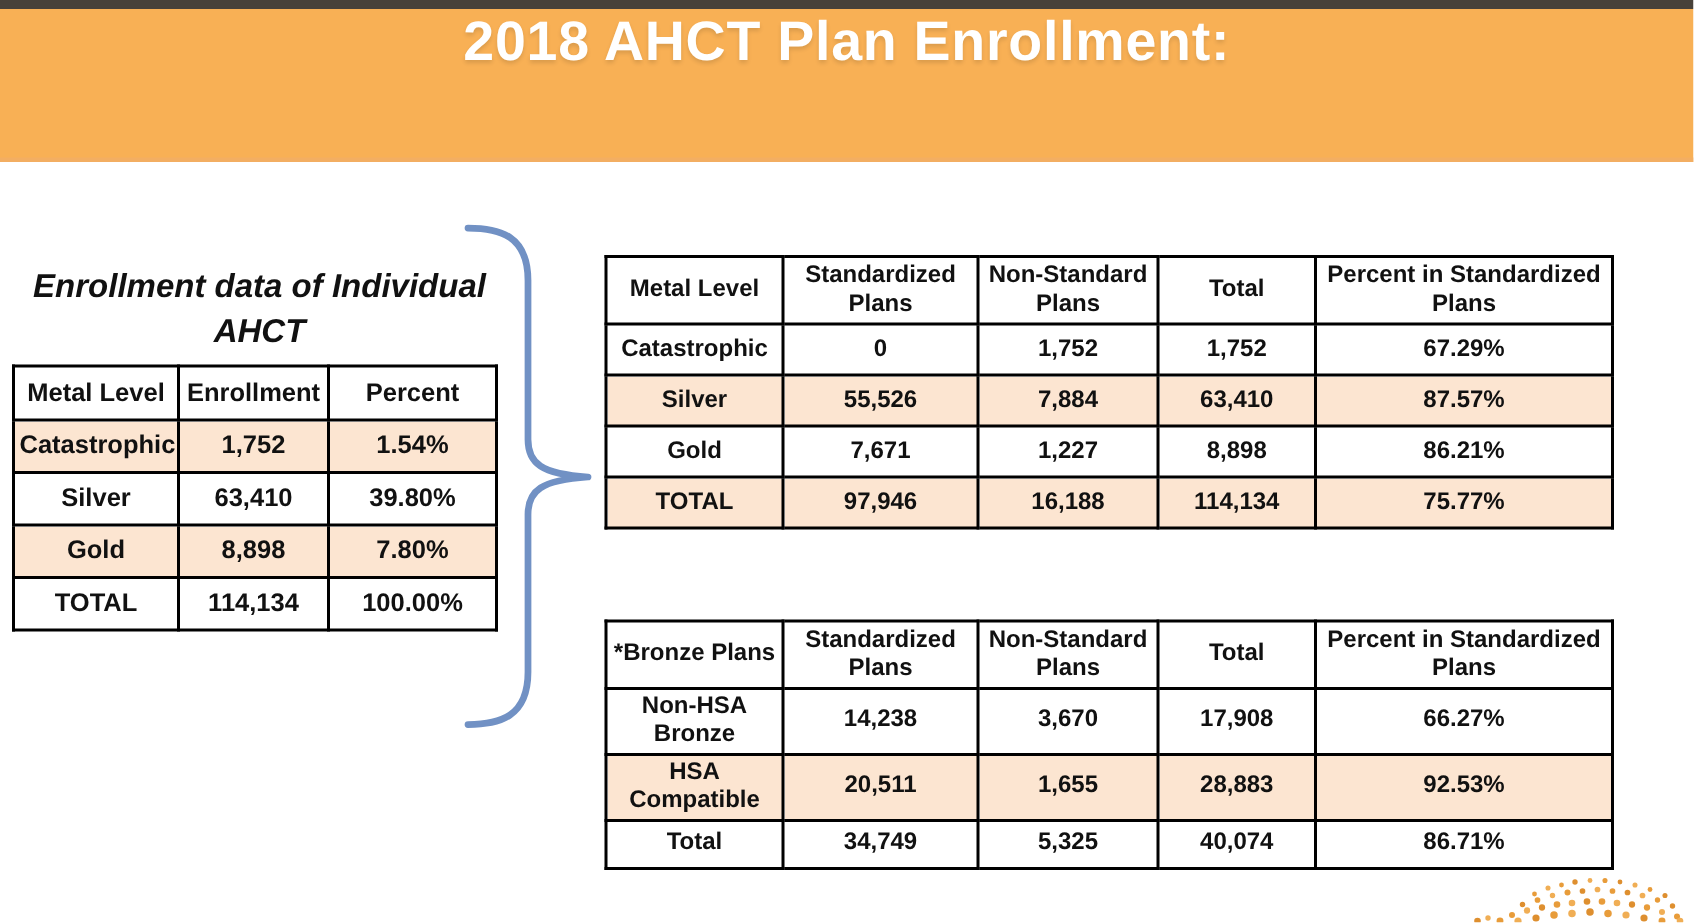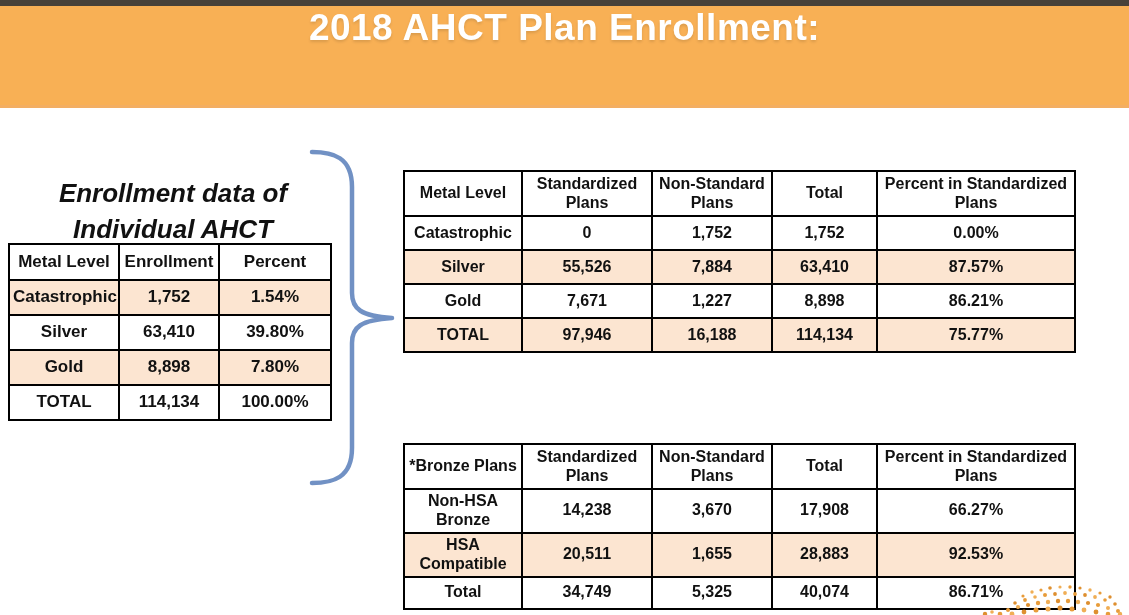--- a/index.html
+++ b/index.html
@@ -16,39 +16,39 @@
   .slide{position:relative;width:1129px;height:615px;background:#ffffff;overflow:hidden;}
 
   .topbar{position:absolute;left:0;top:0;width:1129px;height:6px;background:var(--topbar);}
   .banner{position:absolute;left:0;top:6px;width:1129px;height:102px;background:var(--banner);
           display:flex;flex-direction:column;align-items:center;justify-content:flex-start;gap:4px;
           border-bottom:3px solid #f3ae62;}
   .banner .title{color:#ffffff;font-weight:bold;font-size:37px;line-height:1.2;
           text-shadow:0 2px 3px rgba(0,0,0,0.12);letter-spacing:0.5px;}
 
   .caption{position:absolute;left:2px;top:176px;width:342px;text-align:center;
-           font-style:italic;font-weight:bold;font-size:26px;line-height:1.38;color:var(--ink);}
+           font-style:italic;font-weight:bold;font-size:22px;line-height:1.38;color:var(--ink);}
 
   table.tbl{border-collapse:collapse;table-layout:fixed;position:absolute;background:#ffffff;}
   table.tbl th, table.tbl td{
     border:2px solid var(--border);
     text-align:center;vertical-align:middle;
     font-weight:bold;color:var(--ink);
     padding:2px 3px;line-height:1.18;
     overflow:hidden;
   }
   #left-table{left:8px;top:243px;width:322px;font-size:17px;}
   #left-table th{height:36px;}
   #left-table td{height:35px;}
 
   #metal-table{left:403px;top:170px;width:671px;font-size:16px;}
   #metal-table th{height:45px;}
   #metal-table td{height:34px;}
 
-  #bronze-table{left:403px;top:413px;width:671px;font-size:16px;margin-top:30px;}
+  #bronze-table{left:403px;top:413px;width:671px;font-size:16px;}
   #bronze-table th{height:45px;}
   #bronze-table td{height:32px;}
 
   .stripe-odd tbody tr:nth-child(odd) td{background:var(--peach);}
   .stripe-even tbody tr:nth-child(even) td{background:var(--peach);}
 
   .brace{position:absolute;left:295px;top:143px;}
   .logo{position:absolute;left:975px;top:583px;}
 </style>
 </head>
@@ -123,21 +123,21 @@
           <th>Total</th>
           <th>Percent in Standardized Plans</th>
         </tr>
       </thead>
       <tbody>
         <tr>
           <td>Catastrophic</td>
           <td>0</td>
           <td>1,752</td>
           <td>1,752</td>
-          <td>0.00%</td>
+          <td>67.29%</td>
         </tr>
         <tr>
           <td>Silver</td>
           <td>55,526</td>
           <td>7,884</td>
           <td>63,410</td>
           <td>87.57%</td>
         </tr>
         <tr>
           <td>Gold</td>

